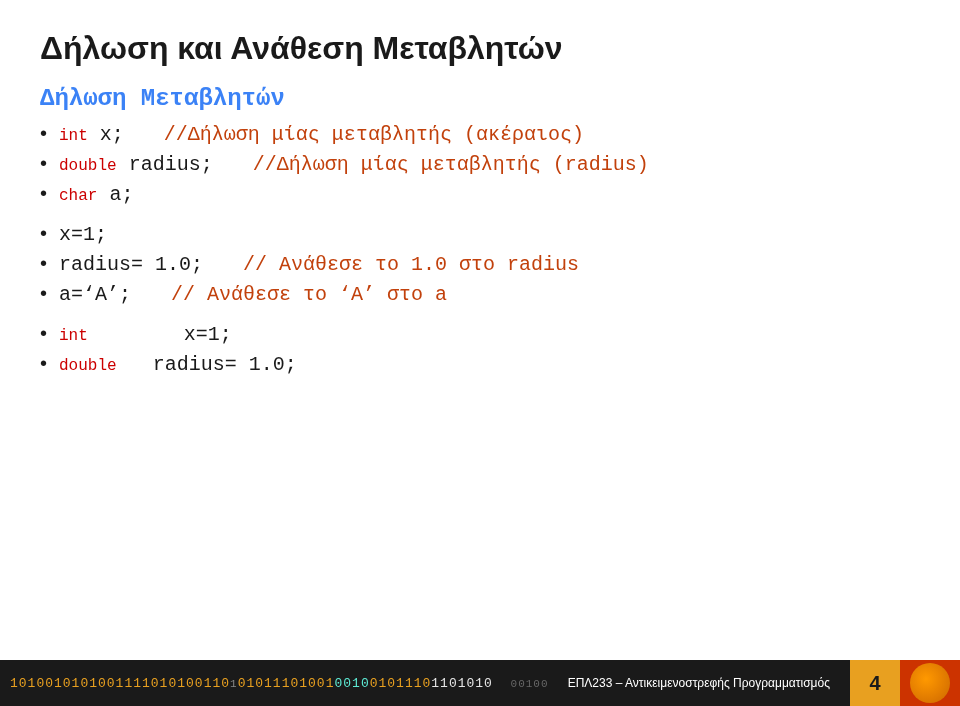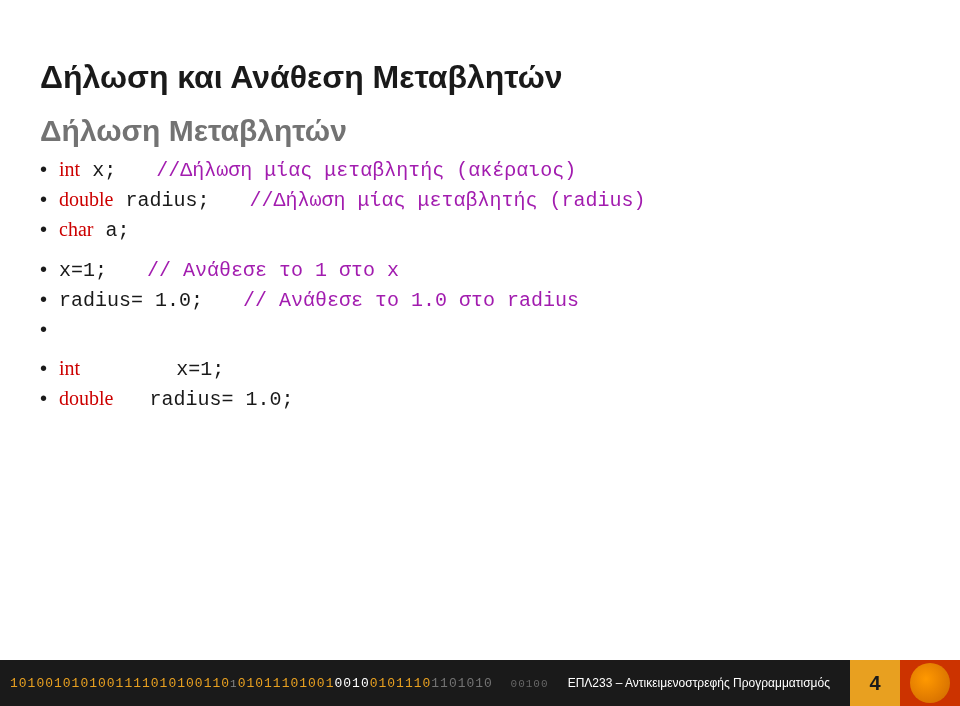--- a/index.html
+++ b/index.html
@@ -12,35 +12,35 @@
       overflow: hidden;
       position: relative;
     }
 
     .slide-content {
       width: 896px;
       height: 660px;
       background: #ffffff;
       padding: 30px 40px 20px 40px;
       position: relative;
-      margin-top: 29px;
     }
 
     .main-title {
       font-size: 32px;
       font-weight: bold;
       color: #1a1a1a;
       margin-bottom: 18px;
     }
 
     .section-title {
-      font-size: 30px;
+      font-size: 24px;
       font-weight: bold;
-      color: #737373;
+      color: #3b82f6;
       margin-bottom: 10px;
+      font-family: Liberation Mono, monospace;
     }
 
     .bullet-list {
       list-style: none;
       margin-bottom: 16px;
       padding-left: 0;
     }
 
     .bullet-list li {
       display: flex;
@@ -59,34 +59,34 @@
     .code-line {
       font-family: 'Courier New', Courier, monospace;
       font-size: 20px;
       color: #1a1a1a;
       display: flex;
       align-items: baseline;
     }
 
     .keyword {
       color: #cc0000;
-      font-family: Liberation Serif, serif;
-      font-size: 20px;
+      font-family: Liberation Mono, monospace;
+      font-size: 16px;
     }
 
     .code-normal {
       font-family: 'Courier New', Courier, monospace;
       font-size: 20px;
       color: #1a1a1a;
     }
 
     .comment {
       font-family: 'Courier New', Courier, monospace;
       font-size: 20px;
-      color: #a21caf;
+      color: #c2410c;
       margin-left: 40px;
     }
 
     .section-spacing {
       margin-top: 16px;
     }
 
     
     .footer {
       position: absolute;
@@ -193,32 +193,35 @@
       </span>
     </li>
   </ul>
 
   <div class="section-spacing">
     <ul class="bullet-list">
       <li>
         <span class="bullet-dot">•</span>
         <span class="code-line">
           <span class="code-normal">x=1;</span>
-          <span class="comment">// Ανάθεσε το 1 στο x</span>
         </span>
       </li>
       <li>
         <span class="bullet-dot">•</span>
         <span class="code-line">
           <span class="code-normal">radius= 1.0;</span>
           <span class="comment">// Ανάθεσε το 1.0 στο radius</span>
         </span>
       </li>
       <li>
         <span class="bullet-dot">•</span>
+        <span class="code-line">
+          <span class="code-normal">a=‘A’;</span>
+          <span class="comment">// Ανάθεσε το ‘A’ στο a</span>
+        </span>
       </li>
     </ul>
   </div>
 
   <div class="section-spacing">
     <ul class="bullet-list">
       <li>
         <span class="bullet-dot">•</span>
         <span class="code-line">
           <span class="keyword">int</span>
@@ -232,21 +235,21 @@
           <span class="code-normal">&nbsp;&nbsp;&nbsp;radius= 1.0;</span>
         </span>
       </li>
     </ul>
   </div>
 
 </div>
 
 <div class="footer">
   <div class="footer-binary">
-    1010010101001111010100110<span style="color:#888; font-size:11px;">1</span>01011101001<span style="color:#ffffff;text-align:center;">0010</span>0101110<span style="color:#737373;">1101010</span>&nbsp;&nbsp;<span style="color:#666; font-size:11px;">001001011101101010</span>
+    1010010101001111010100110<span style="color:#888; font-size:11px;">1</span>01011101001<span style="color:#5eead4;text-align:center;">0010</span>0101110<span style="color:#e5e5e5;">1101010</span>&nbsp;&nbsp;<span style="color:#666; font-size:11px;">001001011101101010</span>
   </div>
   <div class="footer-center">ΕΠΛ233 – Αντικειμενοστρεφής Προγραμματισμός</div>
   <div class="footer-right">
     <div class="footer-page">4</div>
     <div class="footer-logo-area">
       <div class="footer-logo-circle"></div>
     </div>
   </div>
 </div>
 

